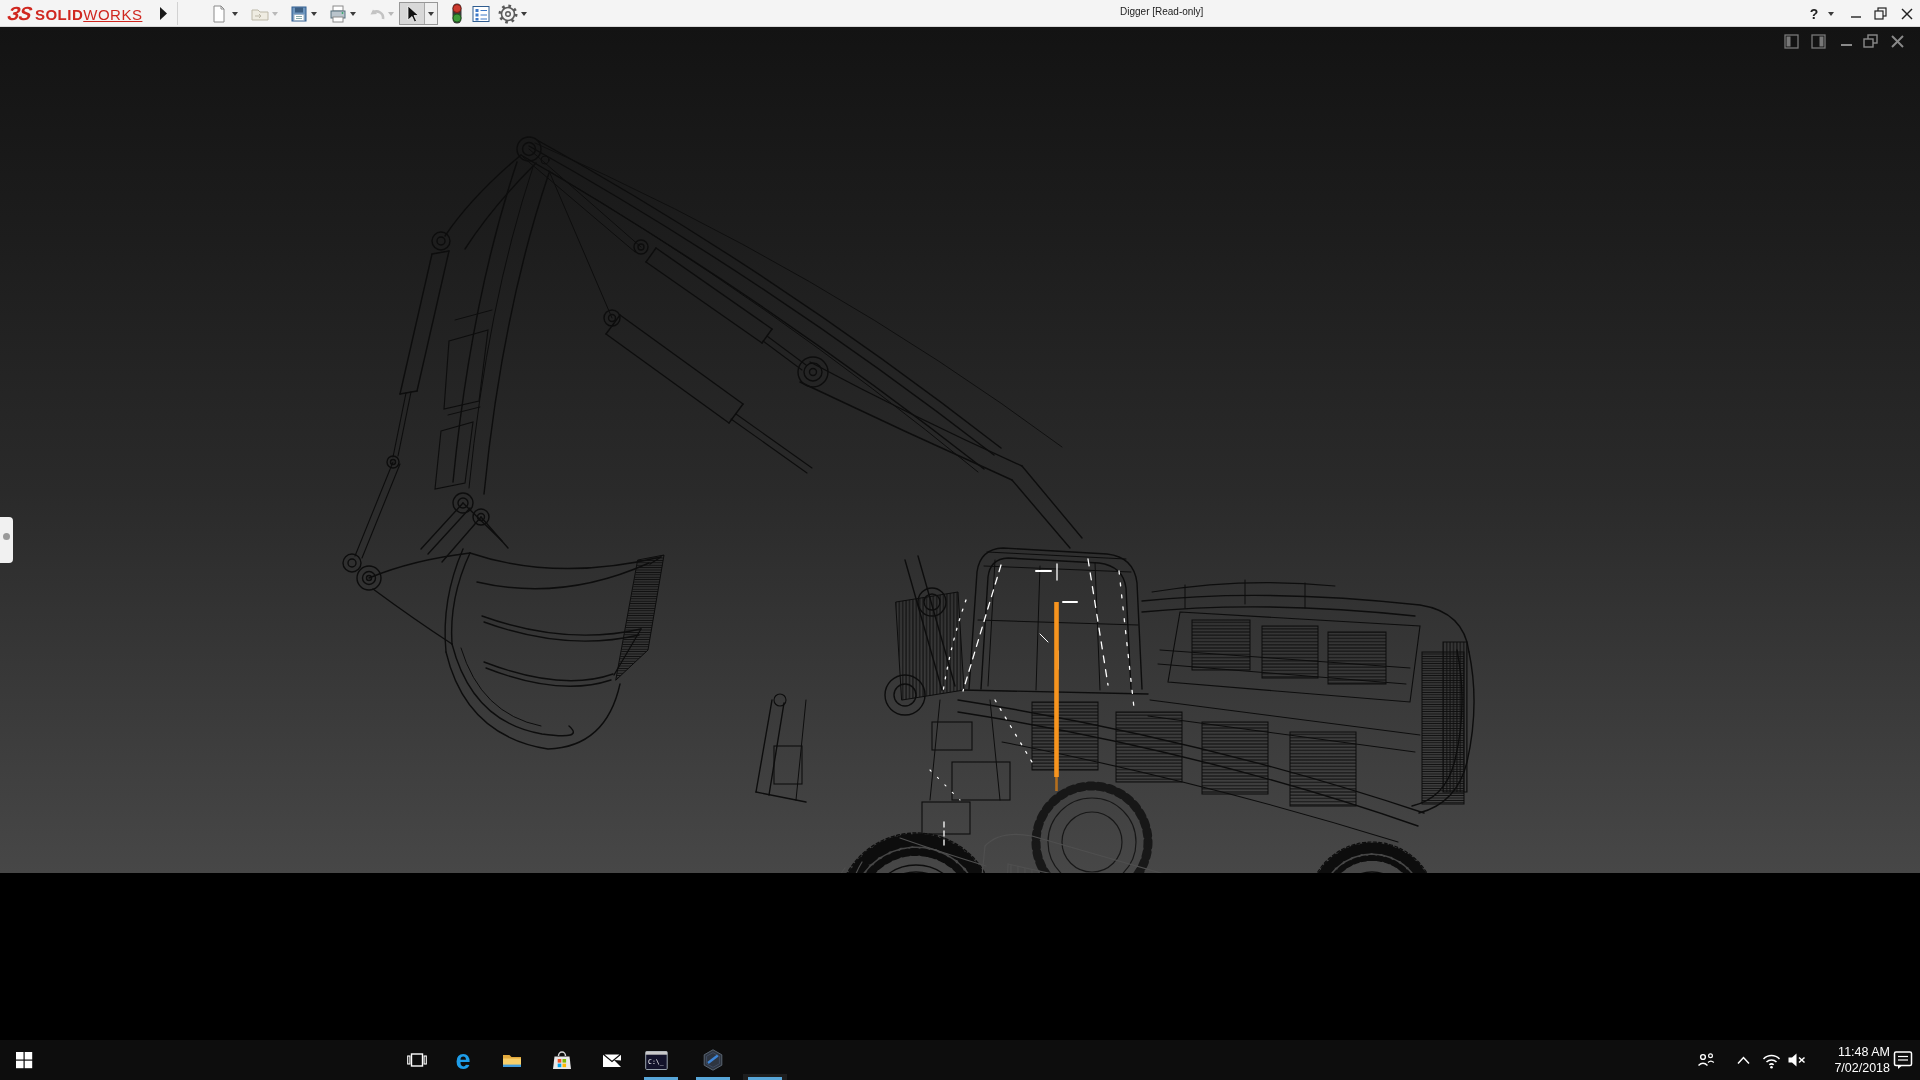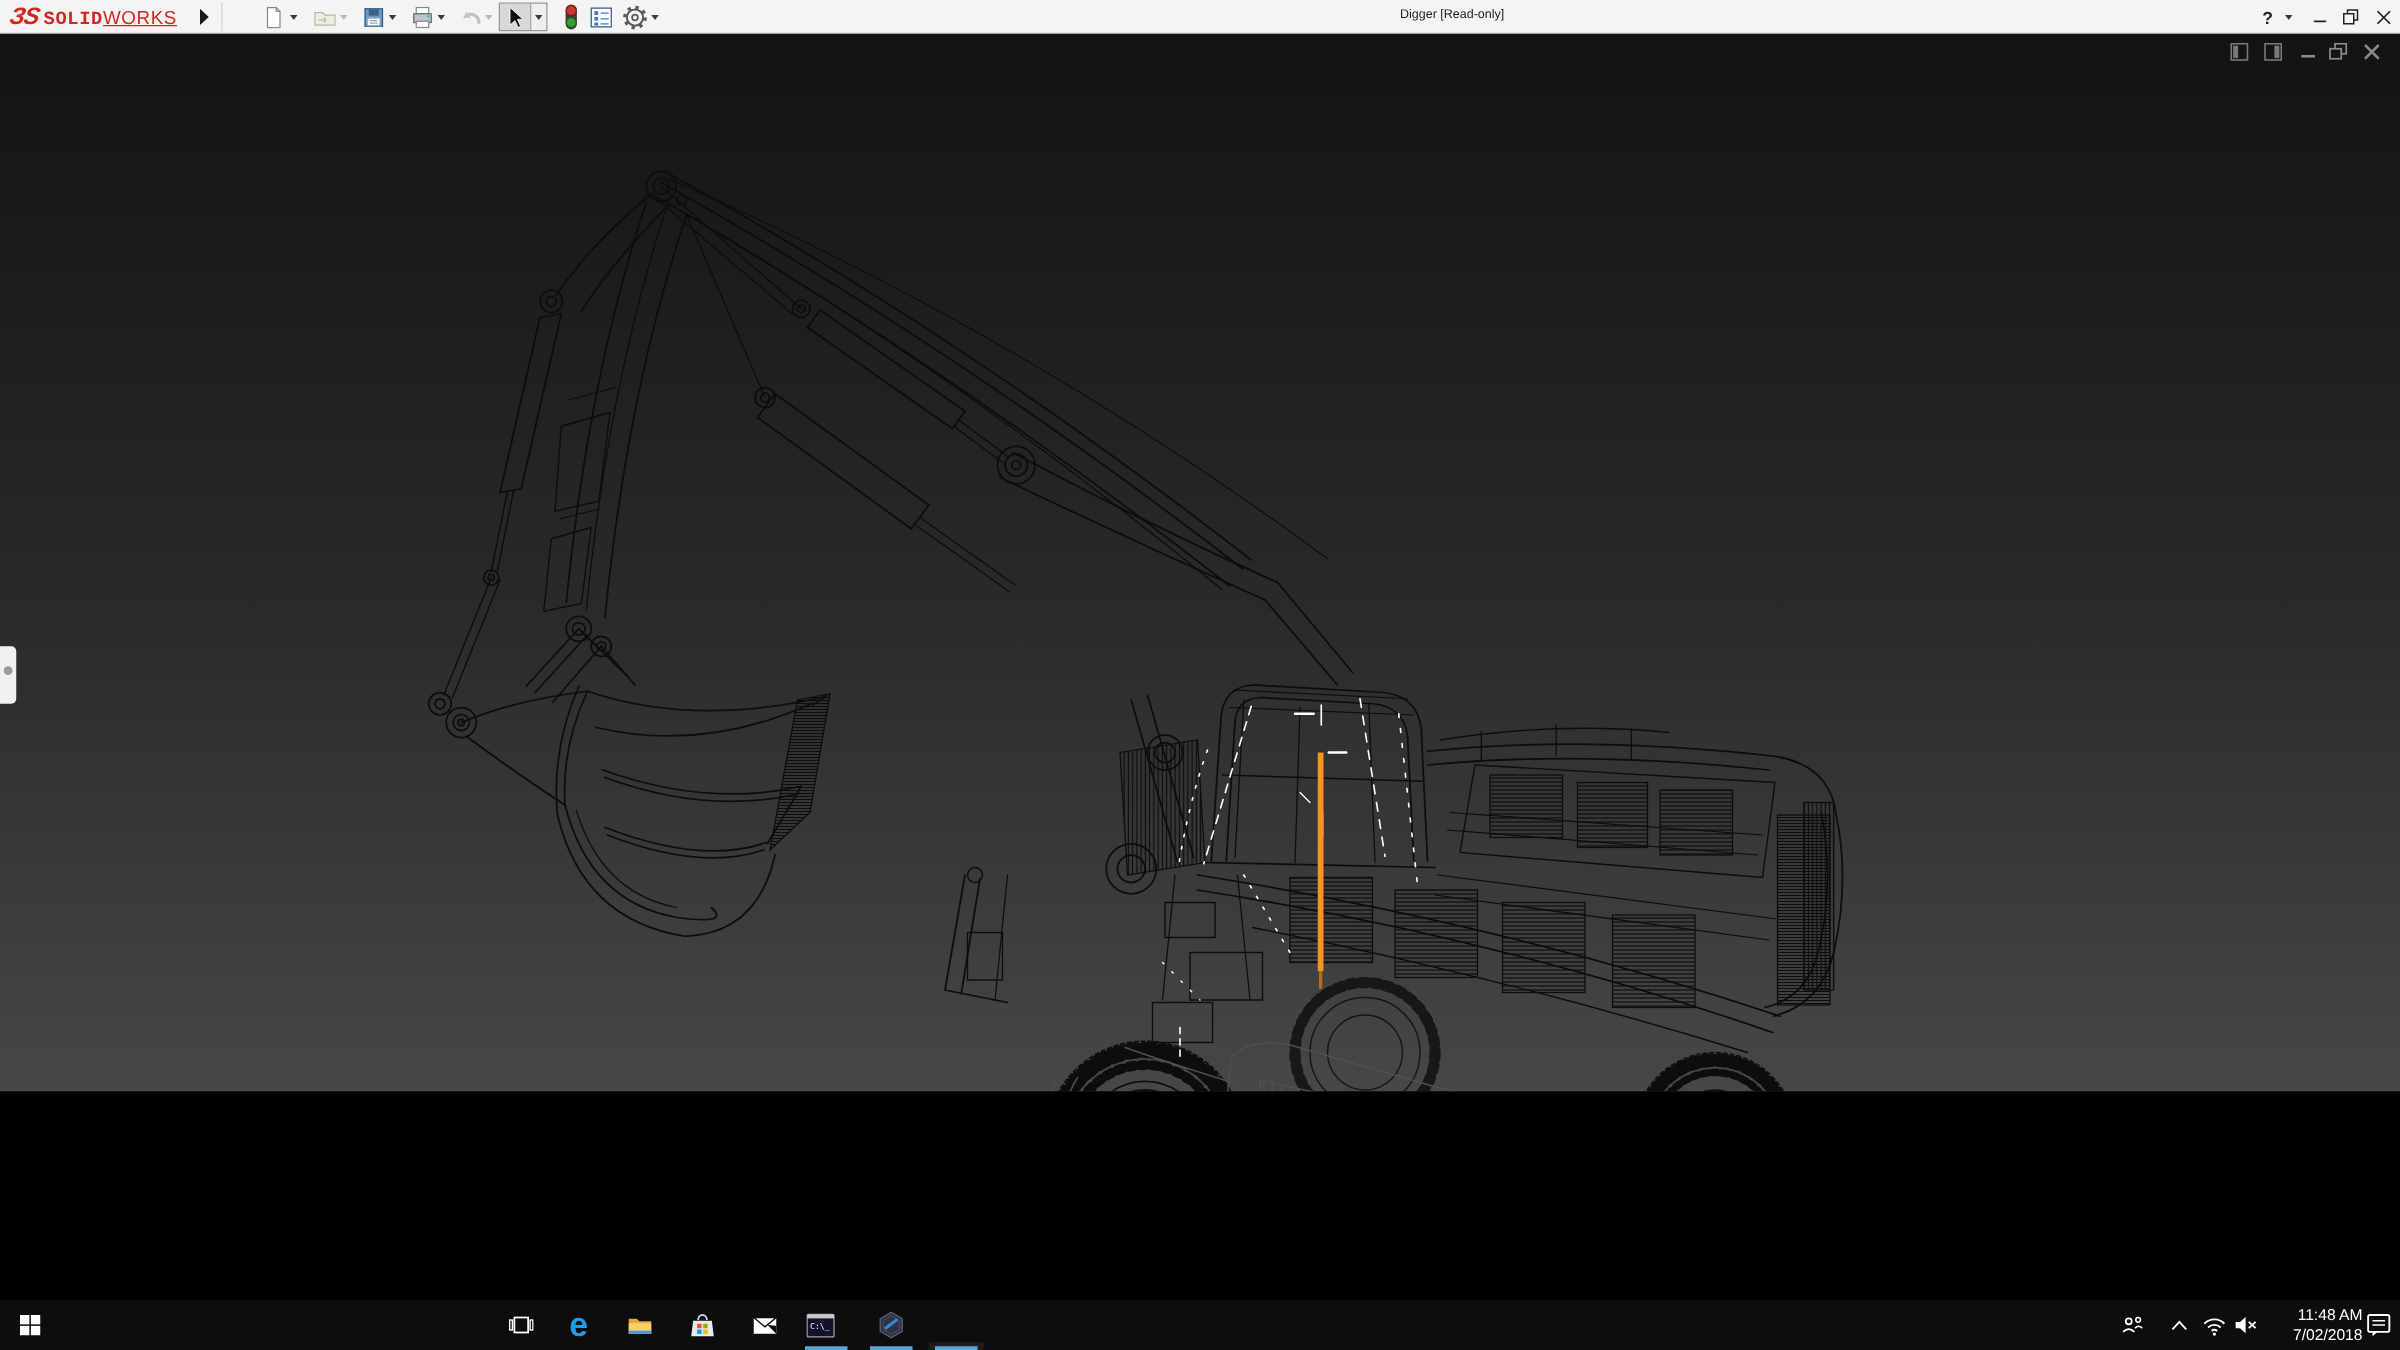--- a/index.html
+++ b/index.html
@@ -8,21 +8,21 @@
   #screen { position:relative; width:1920px; height:1080px; }
   .abs { position:absolute; }
 
   
   .titlebar { position:absolute; top:0; left:0; width:1920px; height:27px;
               background:#f4f4f4; border-bottom:1px solid #d9d9d9; }
   .brand { position:absolute; left:8px; top:0; height:27px; line-height:27px;
            color:#d0271f; white-space:nowrap; }
   .brand .mark { font-style:italic; font-weight:bold; font-size:19px; letter-spacing:-1px;
                  display:inline-block; transform:skewX(-12deg); margin-right:4px; }
-  .brand .solid { font-weight:bold; font-size:15px; letter-spacing:.5px;font-family:Liberation Mono, monospace; }
+  .brand .solid { font-weight:bold; font-size:15px; letter-spacing:.5px; }
   .brand .works { font-weight:normal; font-size:15px; letter-spacing:.5px;text-decoration:underline; }
   .flyout { position:absolute; left:155px; top:3px; width:17px; height:21px;
             display:flex; align-items:center; justify-content:center; cursor:pointer; }
   .vsep { position:absolute; left:177px; top:2px; width:1px; height:23px; background:#d2d2d2; }
   .tbtn { position:absolute; top:2px; width:22px; height:23px; display:flex;
           align-items:center; justify-content:center; cursor:pointer; }
   .dd { position:absolute; top:12px; width:0; height:0;
         border:3px solid transparent; border-top:4px solid #3a3a3a; cursor:pointer; }
   .dd.dis { border-top-color:#b9b9b9; }
   .selgroup { position:absolute; left:399px; top:2px; width:39px; height:23px;

